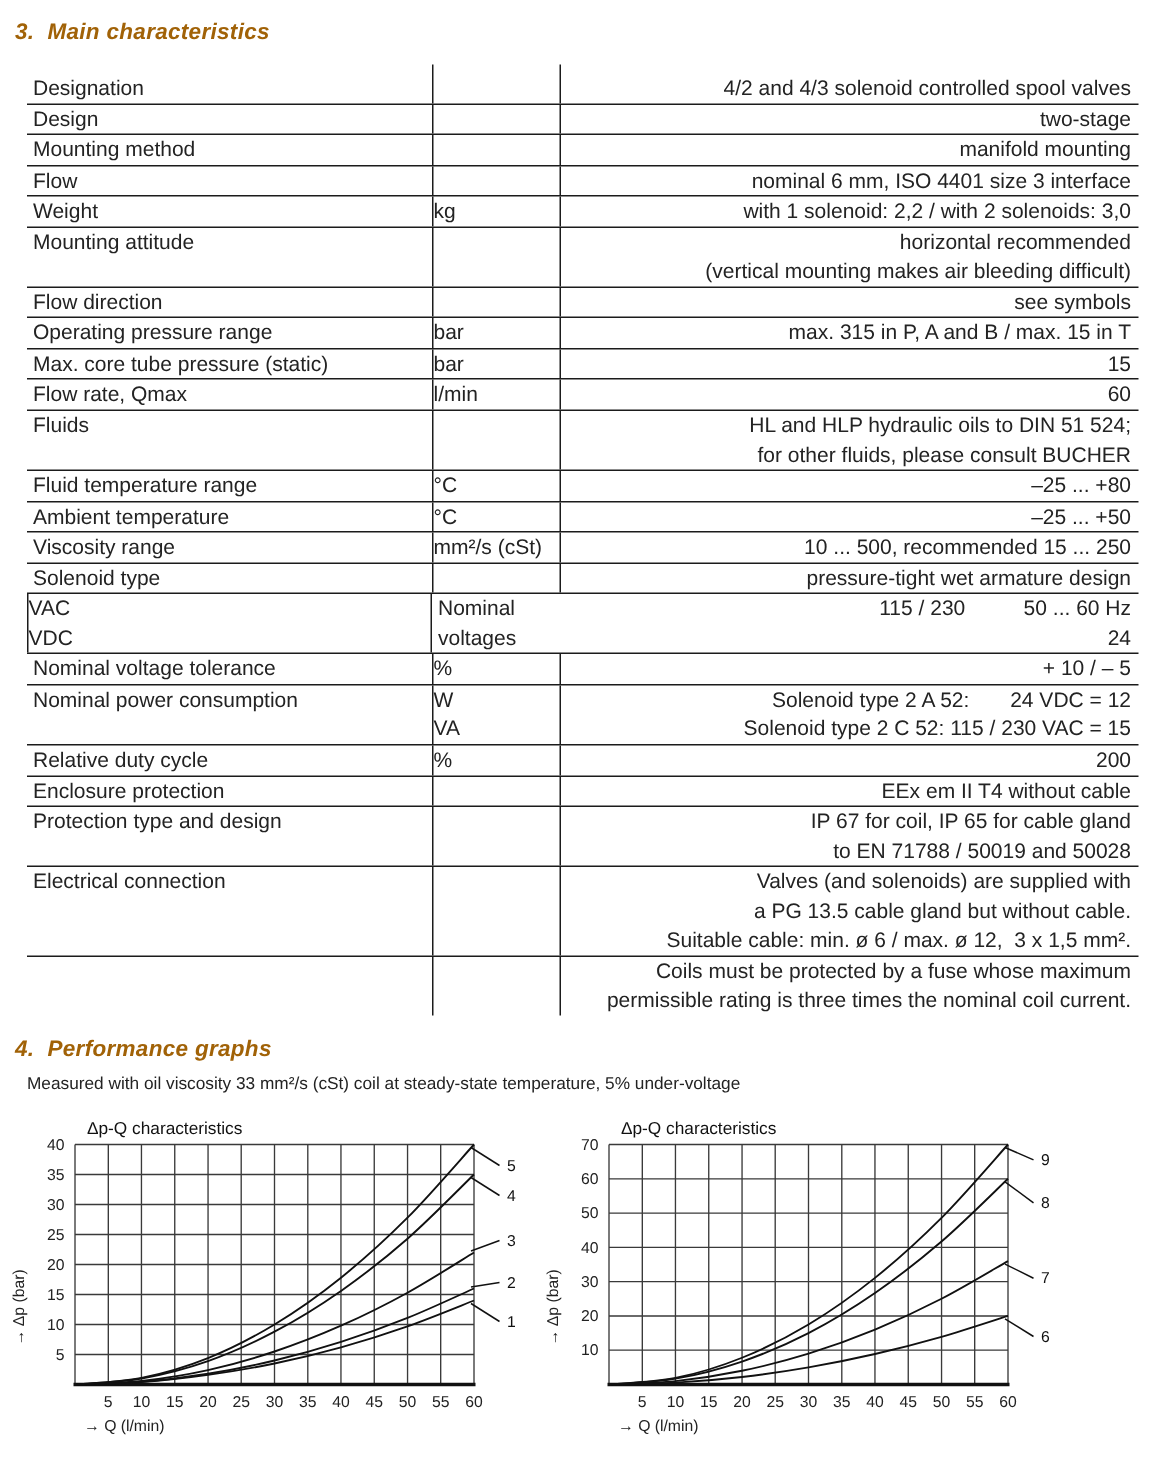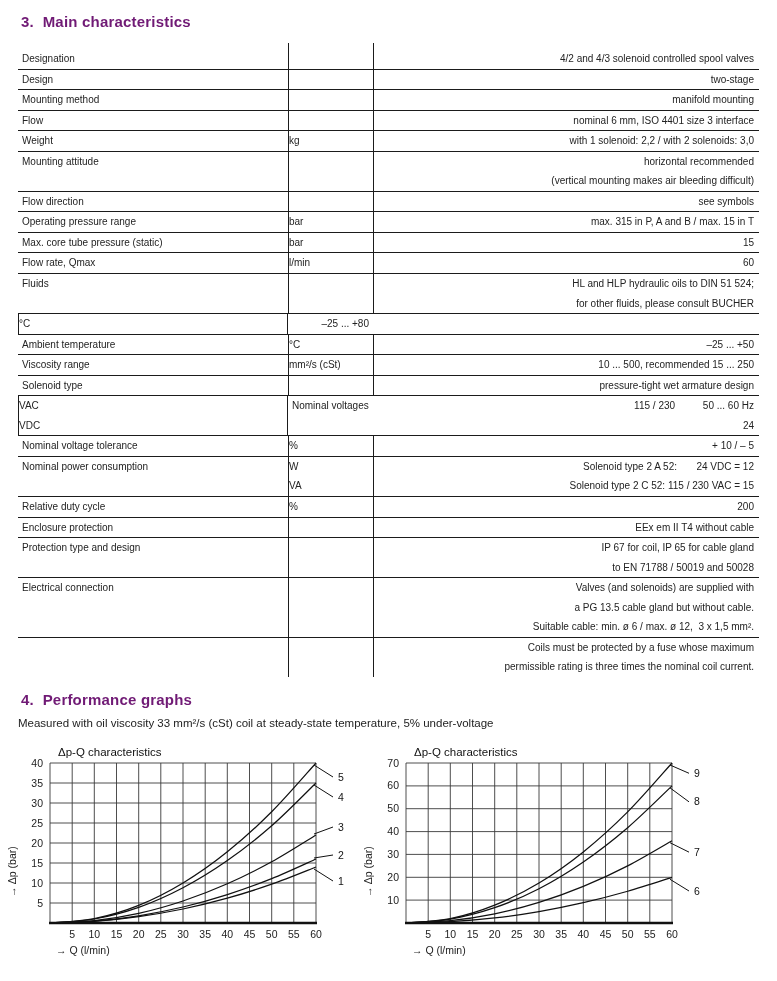--- a/index.html
+++ b/index.html
@@ -1,22 +1,22 @@
 <!DOCTYPE html>
 <html><head>
 <meta charset="utf-8">
 <style>
   html,body{margin:0;padding:0;background:#ffffff;}
   .page{
     position:relative;width:777px;height:981px;background:#fff;
     font-family:"Liberation Sans","DejaVu Sans",sans-serif;color:#1c1c1c;overflow:hidden;
   }
-  .h-sec{font-weight:bold;font-size:15px;color:#701a75;margin:13px 0 0 21px;letter-spacing:.2px;}
+  .h-sec{font-weight:bold;font-size:15px;color:#a16207;margin:13px 0 0 10px;letter-spacing:.2px;font-style:italic;}
   .h-sec.h4{margin-top:14px;}
-  .spec-table{margin:13px 18px 0 18px;width:741px;font-size:10px;line-height:19.55px;color:#232323;}
+  .spec-table{margin:13px 18px 0 18px;width:741px;font-size:14px;line-height:19.55px;color:#232323;}
   .row{display:grid;grid-template-columns:270px 86px 385px;border-bottom:1px solid #1b1b1b;}
   .row:last-child{border-bottom:none;}
   .row:first-child .cell{padding-top:6px;}
   .cell{min-height:19.55px;}
   .c-label{padding-left:4px;}
   .c-unit{border-left:1.4px solid #1b1b1b;border-right:1.4px solid #1b1b1b;}
   .c-value{text-align:right;padding-right:5px;}
   .subtitle{margin:9px 0 0 18px;font-size:11.5px;color:#232323;}
   .charts{display:flex;gap:4px;margin:14px 0 0 2px;}
   .chart{width:352px;height:222px;}
@@ -110,20 +110,21 @@
       </div>
       <div class="row">
         <div class="cell c-label">Fluids</div>
         <div class="cell c-unit"></div>
         <div class="cell c-value">
           <div>HL and HLP hydraulic oils to DIN 51 524;</div>
           <div>for other fluids, please consult BUCHER</div>
         </div>
       </div>
       <div class="row">
+        <div class="cell c-label">Fluid temperature range</div>
         <div class="cell c-unit">
           <div>°C</div>
         </div>
         <div class="cell c-value">
           <div>–25 ... +80</div>
         </div>
       </div>
       <div class="row">
         <div class="cell c-label">Ambient temperature</div>
         <div class="cell c-unit">

